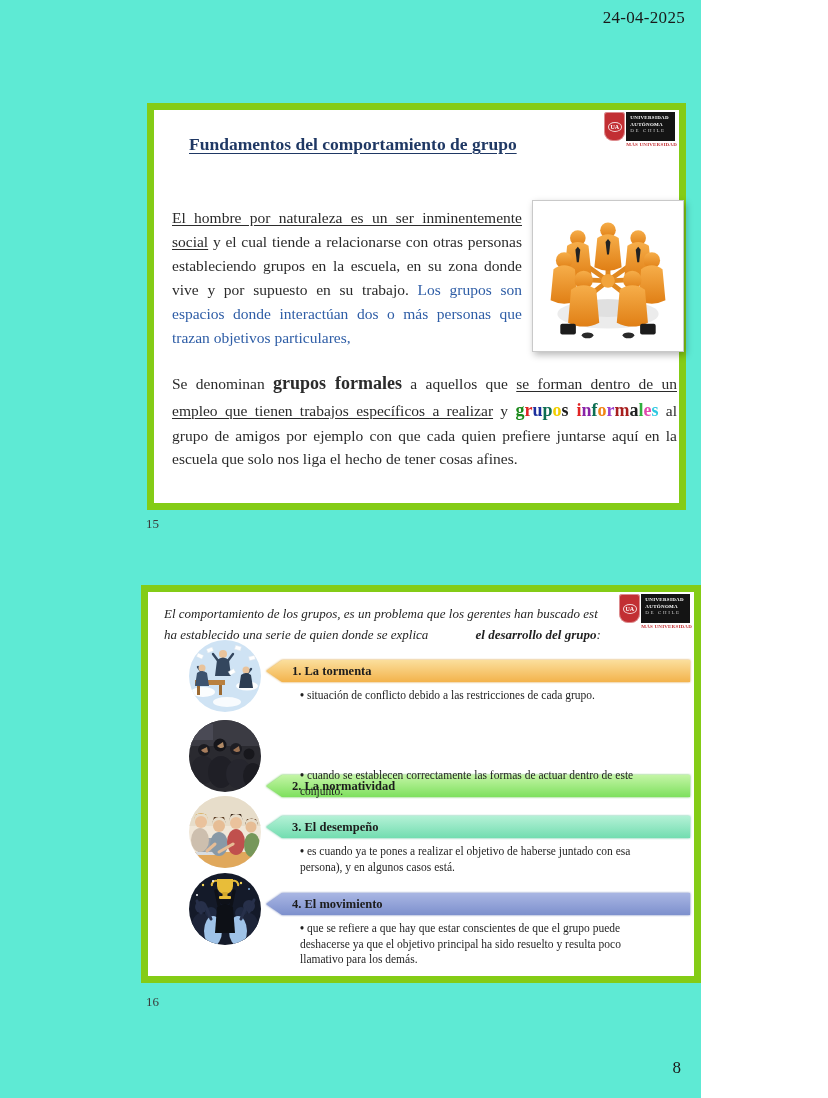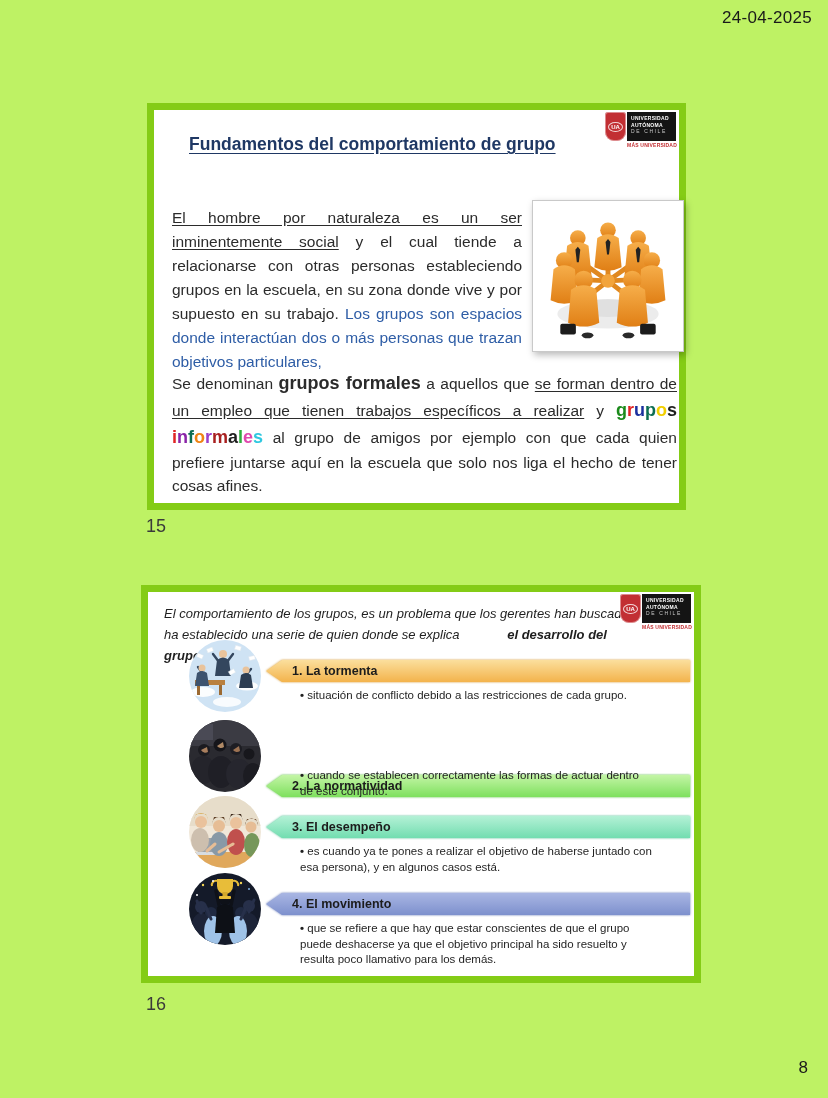--- a/index.html
+++ b/index.html
@@ -1,22 +1,22 @@
 <!DOCTYPE html>
 <html><head>
 <meta charset="utf-8">
 <style>
   html,body{margin:0;padding:0;background:#fff;}
-  .page{position:relative;width:828px;height:1098px;background:#bef264;overflow:hidden;
-        font-family:Liberation Sans, sans-serif;color:#262626;}
+  .page{position:relative;width:701px;height:1098px;background:#5eead4;overflow:hidden;
+        font-family:Liberation Serif, serif;color:#262626;}
 
   
   .date{position:absolute;top:8px;right:16px;font-size:17px;color:#1a1a1a;letter-spacing:.3px;}
   .pagenum{position:absolute;top:1058px;right:20px;font-size:17px;color:#1a1a1a;}
-  .slide-num{position:absolute;font-size:18px;color:#3a3a3a;}
+  .slide-num{position:absolute;font-size:13px;color:#3a3a3a;}
   #num15{left:146px;top:516px;}
   #num16{left:146px;top:994px;}
 
   
   .slide{position:absolute;background:#fff;border:7px solid #84cc16;box-sizing:border-box;}
   #slide1{left:147px;top:103px;width:539px;height:407px;}
   #slide2{left:141px;top:585px;width:560px;height:398px;}
 
   
   .ua-logo{position:absolute;top:2px;right:2px;display:flex;align-items:flex-start;z-index:5;}

